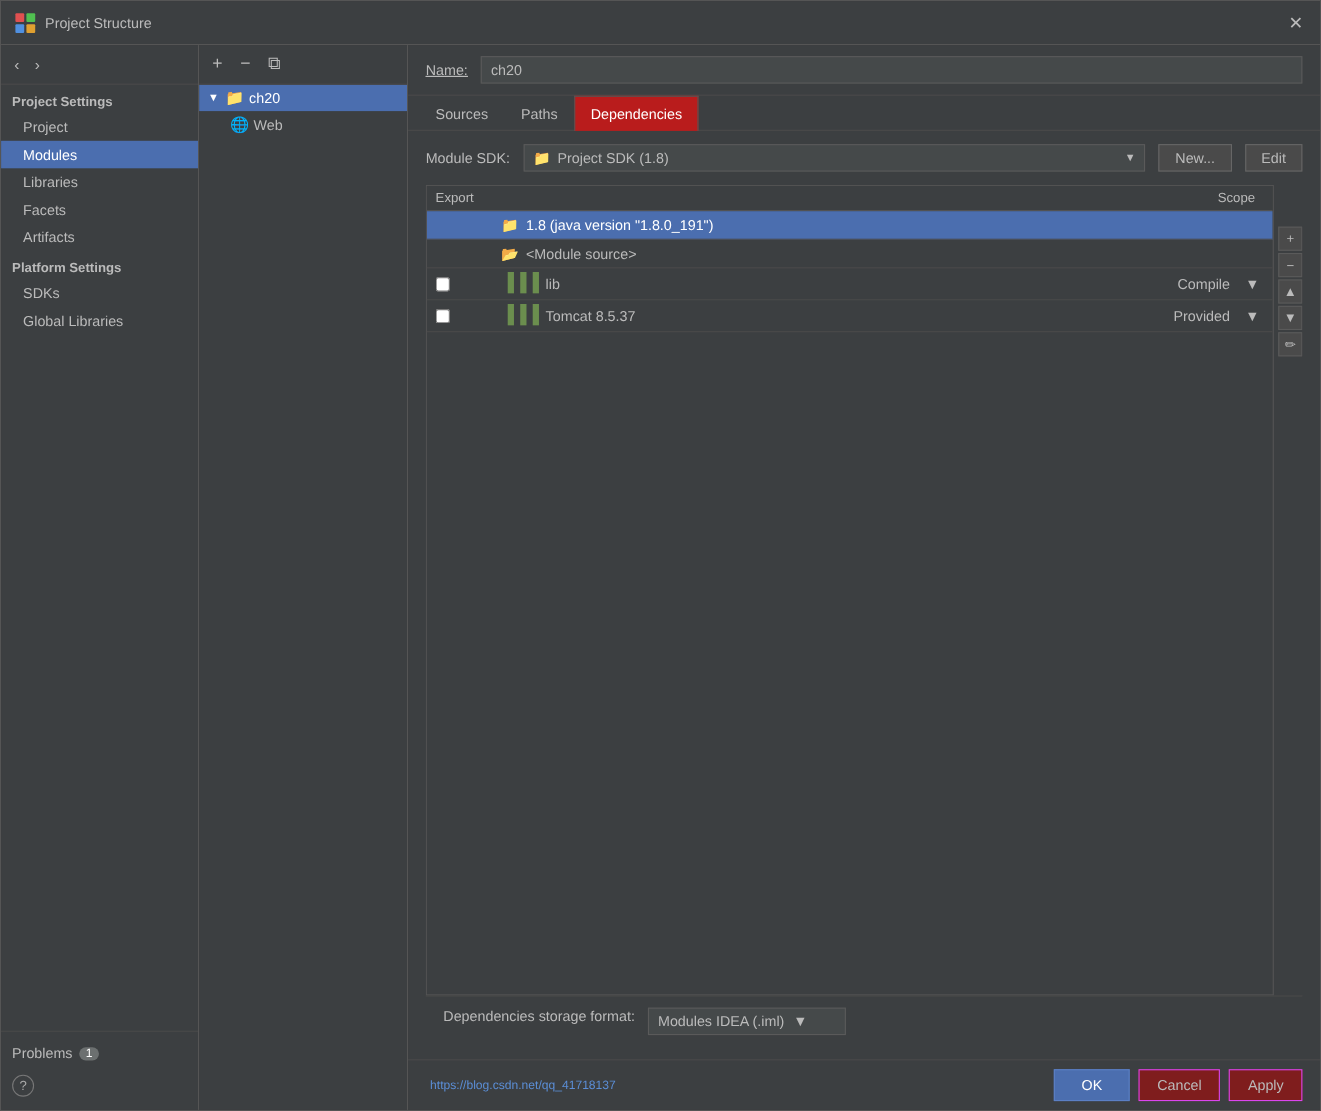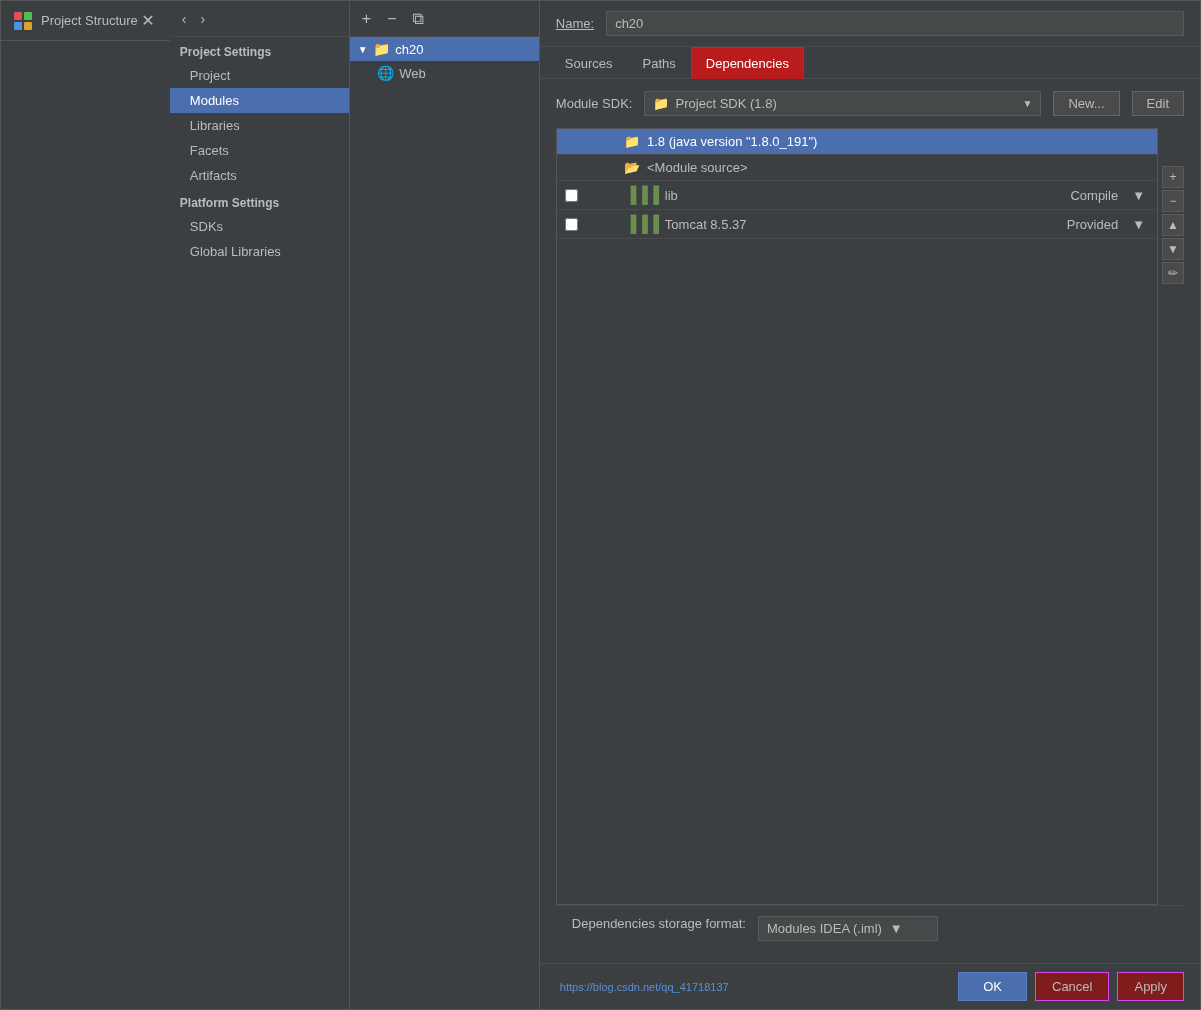--- a/index.html
+++ b/index.html
@@ -13,21 +13,21 @@
       display: flex;
       align-items: center;
       justify-content: center;
     }
     .window {
       width: 1201px;
       height: 1010px;
       background: #3c3f41;
       border: 1px solid #555;
       display: flex;
-      flex-direction: row;
+      flex-direction: column;
       position: relative;
     }
     .title-bar {
       background: #3c3f41;
       height: 40px;
       display: flex;
       align-items: center;
       padding: 0 12px;
       border-bottom: 1px solid #555;
       flex-shrink: 0;
@@ -475,20 +475,29 @@
       </div>
       <div class="sidebar-item">
         <span>Artifacts</span>
       </div>
       <div class="sidebar-section-label">Platform Settings</div>
       <div class="sidebar-item">
         <span>SDKs</span>
       </div>
       <div class="sidebar-item">
         <span>Global Libraries</span>
+      </div>
+      <div class="sidebar-bottom">
+        <div class="problems-row">
+          <span>Problems</span>
+          <span class="problems-badge">1</span>
+        </div>
+        <div class="sidebar-help">
+          <div class="help-circle">?</div>
+        </div>
       </div>
     </div>
 
     <div class="module-list">
       <div class="module-list-toolbar">
         <button class="tool-btn">+</button>
         <button class="tool-btn">−</button>
         <button class="tool-btn">⧉</button>
       </div>
       <div class="module-tree">
@@ -531,20 +540,25 @@
               <span>Project SDK (1.8)</span>
             </div>
             <span class="sdk-dropdown-arrow">▼</span>
           </div>
           <button class="btn-new">New...</button>
           <button class="btn-edit">Edit</button>
         </div>
 
         <div style="display:flex; flex:1; position:relative; overflow:hidden;">
           <div class="deps-table-container">
+            <div class="deps-table-header">
+              <div class="deps-col-export">Export</div>
+              <div class="deps-col-name"></div>
+              <div class="deps-col-scope">Scope</div>
+            </div>
 
             <div class="deps-row selected">
               <div class="dep-checkbox">
                 
               </div>
               <div class="dep-name selected-text">
                 <span style="color:#6b9fd4;">📁</span>
                 <span>1.8 (java version "1.8.0_191")</span>
               </div>
               <div class="dep-scope"></div>

